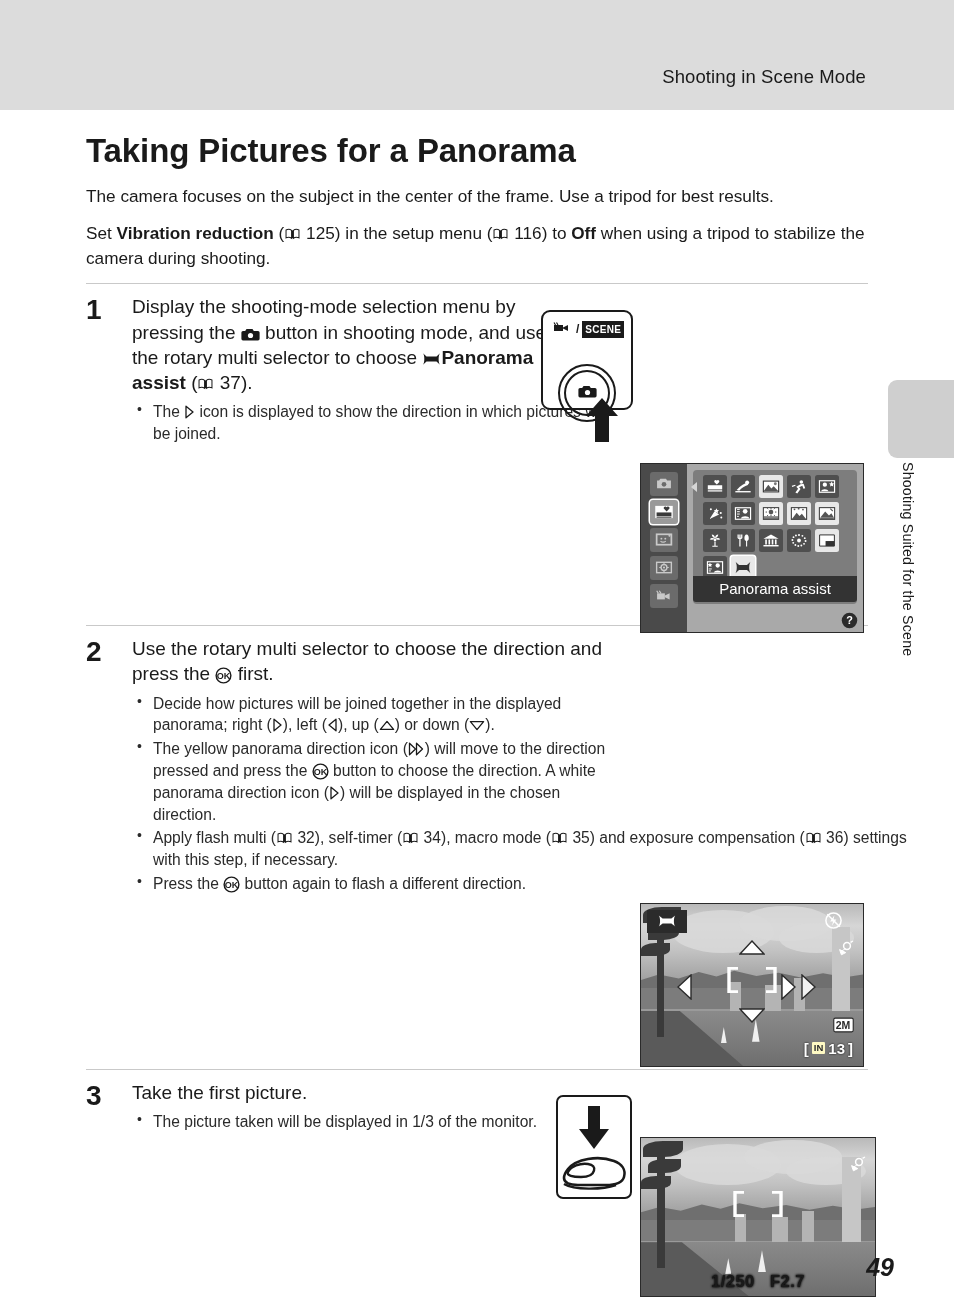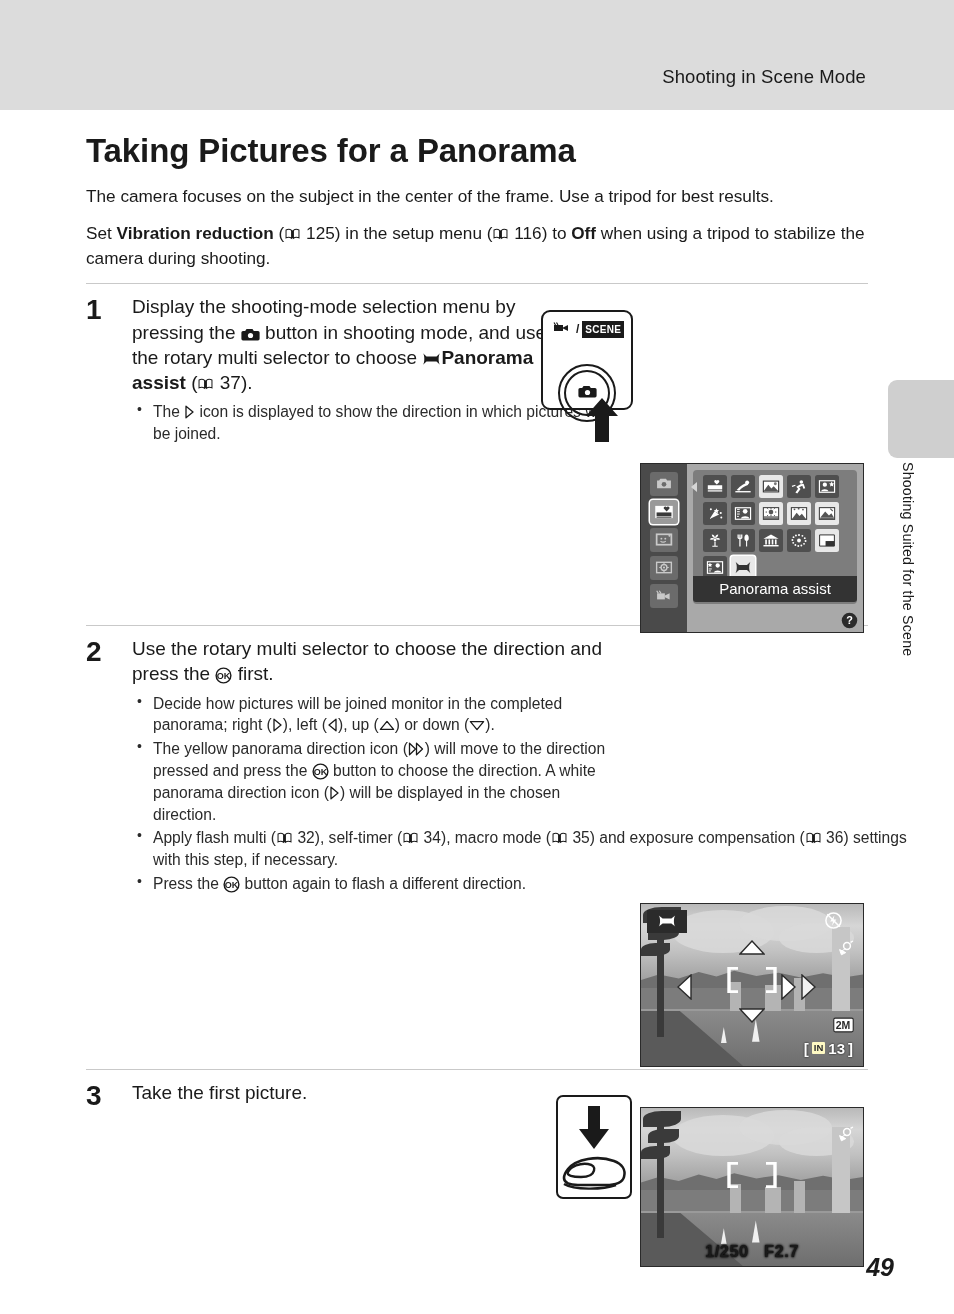--- a/index.html
+++ b/index.html
@@ -100,21 +100,21 @@
   .sm-caret{position:absolute;left:50px;top:18px;width:0;height:0;
     border-top:5px solid transparent;border-bottom:5px solid transparent;border-right:6px solid #d6d6d6;}
   .sm-label{
     position:absolute;left:52px;top:112px;width:164px;height:26px;background:#333333;
     color:#ffffff;font-size:15px;display:flex;align-items:center;justify-content:center;
     border-radius:0 0 3px 3px;
   }
   .sm-help{position:absolute;right:5px;bottom:3px;width:17px;height:17px;}
   
   #lcd-pano{width:222px;height:162px;}
-  #lcd-shot{width:222px;height:158px;}
+  #lcd-shot{width:222px;height:158px;padding-left:12px;}
   .photo{position:absolute;inset:0;background:#9a9a9a;}
   .ph-sky{position:absolute;left:0;top:0;width:100%;height:48%;
     background:linear-gradient(180deg,#b9b9b9 0%,#d6d6d6 28%,#c2c2c2 60%,#9f9f9f 100%);}
   .ph-cloud{position:absolute;border-radius:50%;background:#d9d9d9;opacity:.85;}
   .ph-mtn{position:absolute;left:0;width:100%;height:20%;
     background:#6f6f6f;clip-path:polygon(0 100%,0 55%,8% 38%,17% 50%,26% 30%,34% 44%,42% 26%,52% 42%,62% 32%,72% 47%,82% 34%,92% 46%,100% 38%,100% 100%);}
   .ph-city{position:absolute;left:0;width:100%;height:13%;background:#7c7c7c;}
   .ph-bldg{position:absolute;bottom:0;background:#b4b4b4;}
   .ph-water{position:absolute;left:0;bottom:0;width:100%;height:34%;
     background:linear-gradient(180deg,#8a8a8a 0%,#7e7e7e 45%,#6e6e6e 100%);}
@@ -497,21 +497,21 @@
 
   <div class="rule"></div>
   <div class="step">
     <div class="step-num">2</div>
     <div class="step-body">
       <p class="step-title narrow-2a"><span>Use the rotary multi selector to choose the direction and press the </span><span class="gl ok-glyph"><svg viewBox="0 0 18 18" width="17" height="17">
               <circle cx="9" cy="9" r="7.8" fill="none" stroke="#1a1a1a" stroke-width="1.5"></circle>
               <text x="9" y="12.6" text-anchor="middle" font-family="Liberation Sans, sans-serif" font-size="9.6" font-weight="bold" fill="#1a1a1a">OK</text>
             </svg></span><span> first.</span></p>
       <ul class="bullets">
-        <li class="narrow-2a"><span>Decide how pictures will be joined monitor in the completed panorama; right (</span><span class="gl tri-glyph"><svg viewBox="0 0 11 14" width="11" height="14">
+        <li class="narrow-2a"><span>Decide how pictures will be joined together in the displayed panorama; right (</span><span class="gl tri-glyph"><svg viewBox="0 0 11 14" width="11" height="14">
                 <path d="M2 1.2 9 7l-7 5.8z" fill="none" stroke="#1a1a1a" stroke-width="1.3" stroke-linejoin="round"></path>
               </svg></span><span>), left (</span><span class="gl tri-glyph"><svg viewBox="0 0 11 14" width="11" height="14">
                 <path d="M9 1.2 2 7l7 5.8z" fill="none" stroke="#1a1a1a" stroke-width="1.3" stroke-linejoin="round"></path>
               </svg></span><span>), up (</span><span class="gl tri-ud"><svg viewBox="0 0 16 11" width="16" height="11">
                 <path d="M8 1.4 14.6 9.4H1.4z" fill="none" stroke="#1a1a1a" stroke-width="1.3" stroke-linejoin="round"></path>
               </svg></span><span>) or down (</span><span class="gl tri-ud"><svg viewBox="0 0 16 11" width="16" height="11">
                 <path d="M8 9.6 1.4 1.6h13.2z" fill="none" stroke="#1a1a1a" stroke-width="1.3" stroke-linejoin="round"></path>
               </svg></span><span>).</span></li>
 
         <li class="narrow-2a"><span>The yellow panorama direction icon (</span><span class="gl tri-wide"><svg viewBox="0 0 17 14" width="17" height="14">
@@ -624,20 +624,23 @@
         <span class="brk">]</span>
       </div>
     </div>
   </div>
 
   <div class="rule"></div>
   <div class="step">
     <div class="step-num">3</div>
     <div class="step-body">
       <p class="step-title narrow-3">Take the first picture.</p>
+      <ul class="bullets">
+        <li class="narrow-3">The picture taken will be displayed in 1/3 of the monitor.</li>
+      </ul>
     </div>
 
     <div class="fig" id="fig-press" style="left:470px;top:25px;">
       <div class="press-card">
         <svg style="position:absolute;left:20px;top:8px;" viewBox="0 0 32 44" width="32" height="44">
             <path d="M16 44 1 24h9V1h12v23h9z" fill="#1a1a1a"></path>
           </svg>
         <svg style="position:absolute;left:2px;top:54px;" viewBox="0 0 68 44" width="68" height="44">
             <path d="M8 18c8-10 30-14 46-8 8 3 12 9 10 16-1.6 5.6-8 8-18 8H18c-8 0-14-2-14-7 0-3 1.6-6 4-9z" fill="none" stroke="#1a1a1a" stroke-width="2.6"></path>
             <path d="M8 21c3-6 12-9 20-8 5 .6 7 3 6 6.6-1 3.8-6 6.4-13 6.4-8 0-15-1.6-13-5z" fill="none" stroke="#1a1a1a" stroke-width="2.4"></path>

